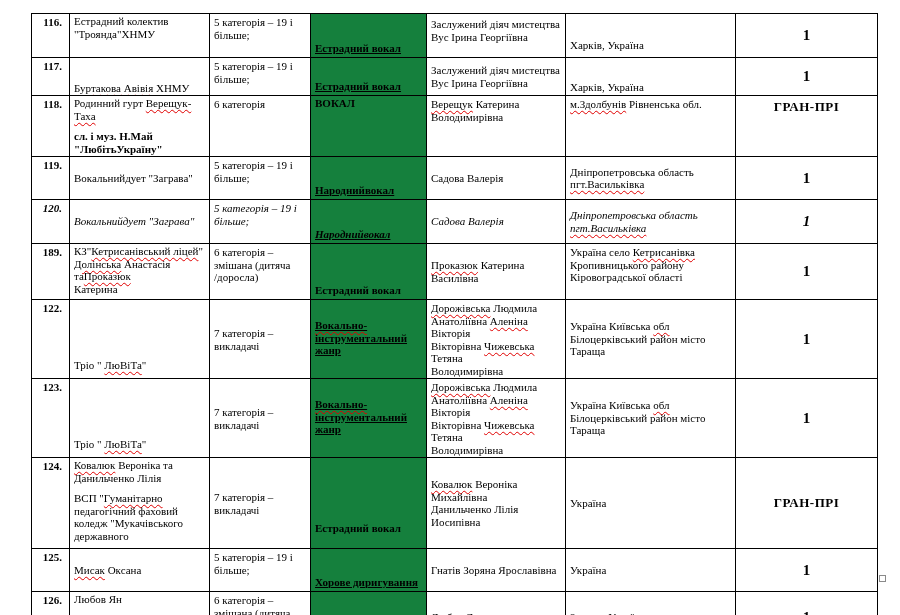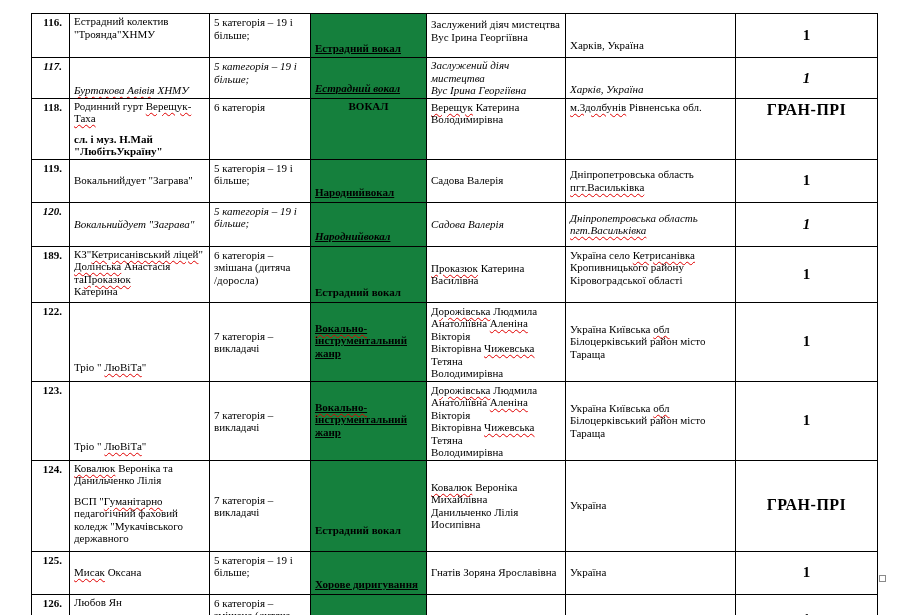--- a/index.html
+++ b/index.html
@@ -44,35 +44,35 @@
     vertical-align: bottom;
     padding-bottom: 3px;
     font-weight: bold;
   }
   .c-award {
     vertical-align: middle;
     text-align: center;
     font-weight: bold;
     font-size: 15px;
   }
-  .c-award.award-grand { font-size: 16px; letter-spacing: 0.5px; }
+  .c-award.award-grand { font-size: 13px; letter-spacing: 0.5px; }
   .c-jury, .c-loc { vertical-align: middle; }
 
   
-  .r1 { height: 44px; }  .r2 { height: 38px; font-style: italic; }  .r3 { height: 46px; }
+  .r1 { height: 44px; }  .r2 { height: 38px; }  .r3 { height: 46px; }
   .r4 { height: 43px; }  .r5 { height: 44px; font-style: italic; }  .r6 { height: 56px; }
   .r7 { height: 55px; }  .r8 { height: 52px; }  .r9 { height: 91px; }
   .r10 { height: 43px; } .r11 { height: 51px; }
 
   
   .r1 .c-jury { vertical-align: top; padding-top: 4px; }
   .r1 .c-loc  { vertical-align: bottom; padding-bottom: 6px; }
   .r2 .c-name { vertical-align: bottom; }
   .r2 .c-loc  { vertical-align: bottom; padding-bottom: 2px; }
-  .r3 .c-genre { vertical-align: top; text-align: center; }
+  .r3 .c-genre { vertical-align: top; }
   .r3 .c-jury, .r3 .c-loc { vertical-align: top; padding-top: 2px; }
   .r3 .c-award { vertical-align: top; padding-top: 5px; }
   .r4 .c-name, .r5 .c-name, .r10 .c-name { vertical-align: middle; }
   .r6 .c-loc { vertical-align: top; padding-top: 2px; }
   .r7 .c-name, .r8 .c-name { vertical-align: bottom; padding-bottom: 7px; }
   .r7 .c-cat, .r8 .c-cat, .r9 .c-cat { vertical-align: middle; margin-left: 36px; }
   .r7 .c-genre, .r8 .c-genre { vertical-align: middle; }
   .r7 .c-jury, .r8 .c-jury { vertical-align: top; padding-top: 2px; }
   .r9 .c-genre { padding-bottom: 14px; }
 

